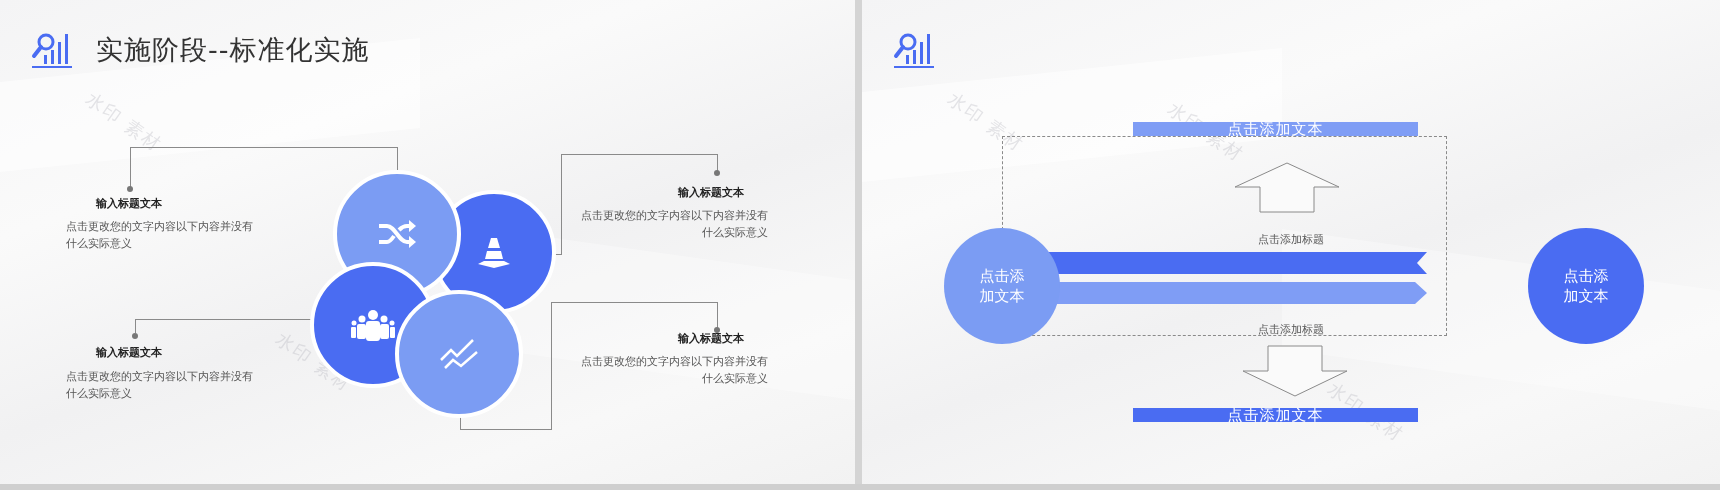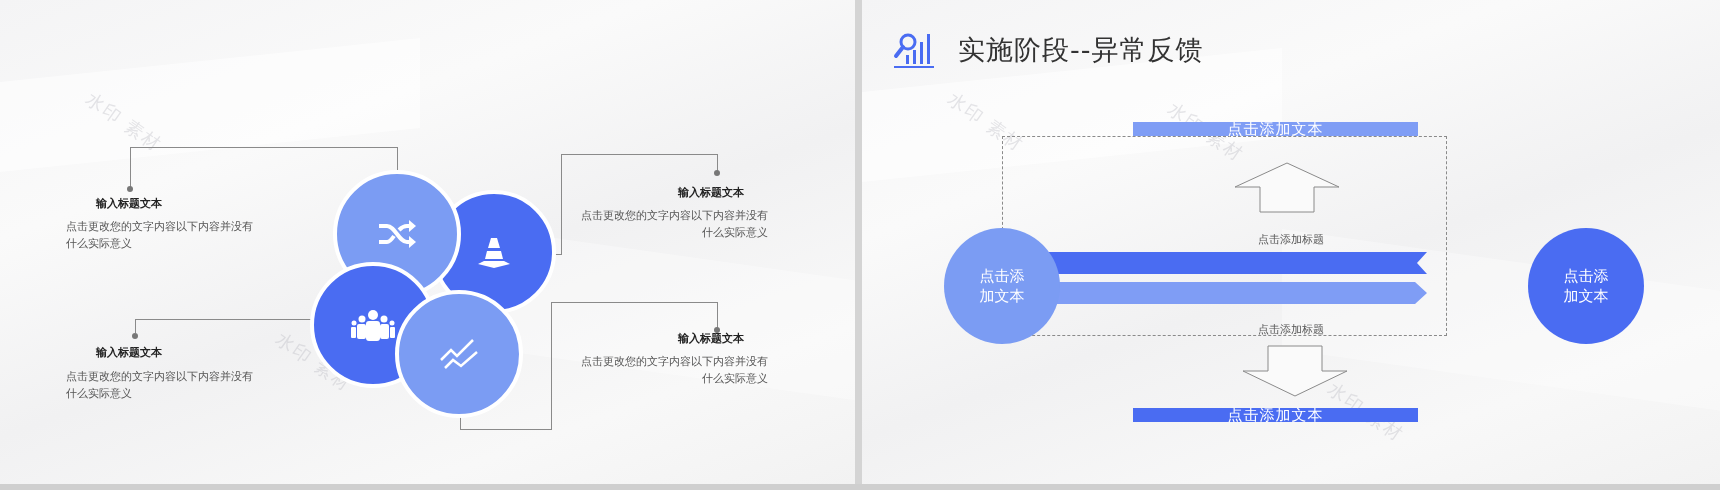--- a/index.html
+++ b/index.html
@@ -40,20 +40,34 @@
 <body>
 
 <div class="stage">
 
   <div class="slide left">
     <div class="facet" style="left:0;top:60px;width:420px;height:90px;transform:skewY(-6deg);"></div>
     <div class="facet" style="left:420px;top:250px;width:440px;height:120px;transform:skewY(8deg);opacity:.6"></div>
     <div class="wm" style="left:80px;top:110px;">水印 素材</div>
     <div class="wm" style="left:270px;top:350px;">水印 素材</div>
 
+    <div class="title-row">
+      <div class="logo">
+        <svg width="44" height="40" viewBox="0 0 44 40">
+          <circle cx="16" cy="12" r="7" fill="none" stroke="#4a6cf2" stroke-width="3"></circle>
+          <line x1="11" y1="17" x2="4" y2="26" stroke="#4a6cf2" stroke-width="4" stroke-linecap="round"></line>
+          <rect x="14" y="25" width="3" height="9" fill="#4a6cf2"></rect>
+          <rect x="21" y="20" width="3" height="14" fill="#4a6cf2"></rect>
+          <rect x="28" y="12" width="3" height="22" fill="#4a6cf2"></rect>
+          <rect x="35" y="4" width="3" height="30" fill="#4a6cf2"></rect>
+          <rect x="2" y="36" width="40" height="2" fill="#4a6cf2"></rect>
+        </svg>
+      </div>
+      <div class="title-text">实施阶段--标准化实施</div>
+    </div>
 
     <div class="line" style="left:130px;top:147px;width:268px;height:1px;"></div>
     <div class="line" style="left:130px;top:147px;width:1px;height:40px;"></div>
     <div class="line" style="left:397px;top:147px;width:1px;height:30px;"></div>
     <div class="dot" style="left:127px;top:186px;"></div>
 
     <div class="line" style="left:561px;top:154px;width:157px;height:1px;"></div>
     <div class="line" style="left:717px;top:154px;width:1px;height:18px;"></div>
     <div class="line" style="left:561px;top:154px;width:1px;height:100px;"></div>
     <div class="line" style="left:540px;top:254px;width:22px;height:1px;"></div>
@@ -134,21 +148,20 @@
         <svg width="44" height="40" viewBox="0 0 44 40">
           <circle cx="16" cy="12" r="7" fill="none" stroke="#4a6cf2" stroke-width="3"></circle>
           <line x1="11" y1="17" x2="4" y2="26" stroke="#4a6cf2" stroke-width="4" stroke-linecap="round"></line>
           <rect x="14" y="25" width="3" height="9" fill="#4a6cf2"></rect>
           <rect x="21" y="20" width="3" height="14" fill="#4a6cf2"></rect>
           <rect x="28" y="12" width="3" height="22" fill="#4a6cf2"></rect>
           <rect x="35" y="4" width="3" height="30" fill="#4a6cf2"></rect>
           <rect x="2" y="36" width="40" height="2" fill="#4a6cf2"></rect>
         </svg>
       </div>
-      <div class="title-text">实施阶段--异常反馈</div>
     </div>
 
     <div class="dash-box" style="left:140px;top:136px;width:445px;height:200px;"></div>
 
     <div class="bar bar-light" style="left:271px;top:122px;width:285px;">点击添加文本</div>
     <div class="bar bar-dark" style="left:271px;top:408px;width:285px;">点击添加文本</div>
 
     <svg style="position:absolute;left:372px;top:162px;" width="106" height="52" viewBox="0 0 106 52">
       <path d="M1 25 L53 1 L105 25 L80 25 L80 50 L26 50 L26 25 Z" fill="#fafafa" stroke="#8a8a8a" stroke-width="1"></path>
     </svg>

